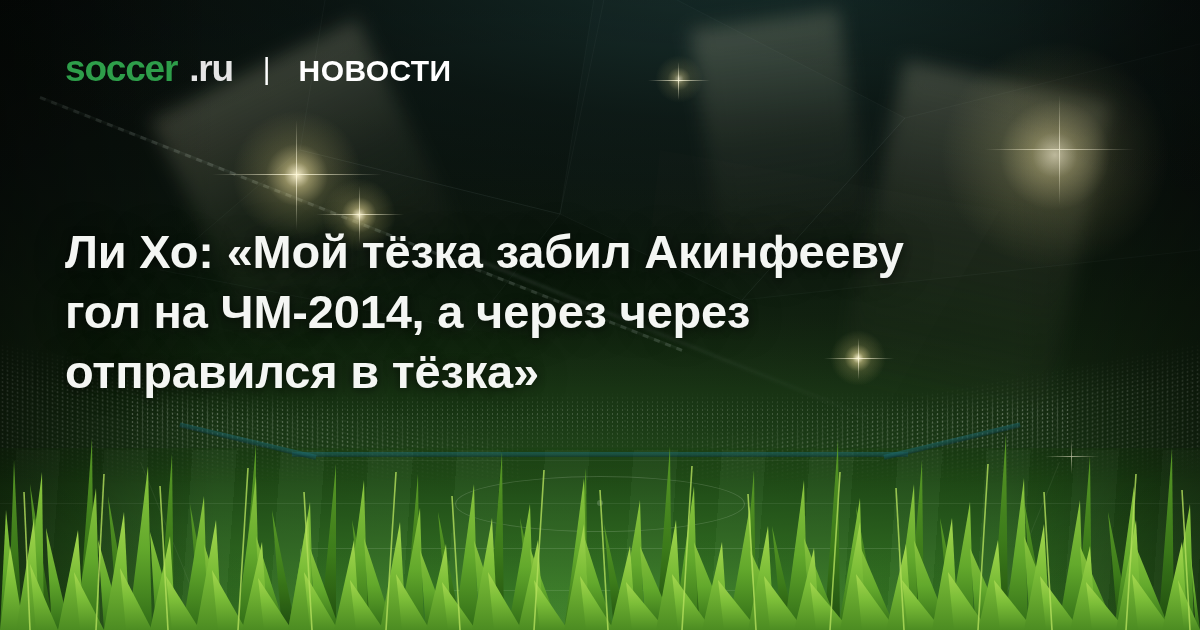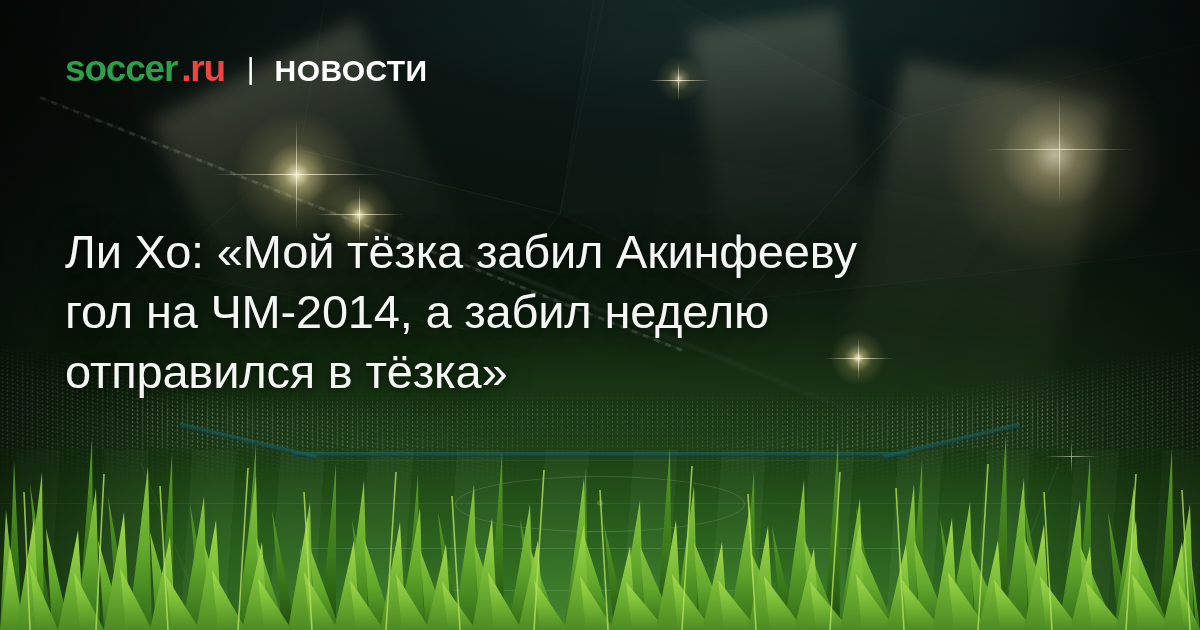--- a/index.html
+++ b/index.html
@@ -138,40 +138,40 @@
       linear-gradient(90deg, rgba(0,0,0,.42) 0%, rgba(0,0,0,0) 18%, rgba(0,0,0,0) 84%, rgba(0,0,0,.32) 100%);
   }
 
   
   .grass{ position:absolute; left:0; right:0; bottom:0; height:230px; }
   .grass svg{ display:block; width:100%; height:100%; }
 
   
   .brand{
     position:absolute; left:65px; top:50px;
-    display:flex; align-items:baseline; gap:4px;
+    display:flex; align-items:baseline; gap:12px;
     font-weight:bold; font-size:37px; letter-spacing:-1.2px;
     line-height:1;
     white-space:nowrap;
   }
   .brand .b-soccer{ color:#2e9e4a; }
-  .brand .b-ru{ color:#ef4444; }
+  .brand .b-ru{ color:#e5e5e5; }
   .brand .b-sep{
     color:#ffffff; font-weight:normal; font-size:30px;
     margin:0 16px 0 18px; letter-spacing:0; position:relative; top:-2px;
   }
   .brand .b-news{ color:#ffffff; font-size:30px; letter-spacing:.4px; }
 
   .headline{
     position:absolute; left:65px; top:222px;
     width:1065px;
     color:#f4f6f3;
     font-size:47px;
     line-height:60px;
-    font-weight:normal;
+    font-weight:bold;
     letter-spacing:-0.2px;
     text-shadow:0 1px 10px rgba(0,0,0,.55), 0 0 34px rgba(0,0,0,.35);
   }
 </style>
 </head>
 <body>
 
 <div id="card">
 
   <div class="layer bg-base"></div>
@@ -420,17 +420,17 @@
 
   <div class="brand">
     <span class="b-soccer">soccer</span>
     <span class="b-ru">.ru</span>
     <span class="b-sep">|</span>
     <span class="b-news">НОВОСТИ</span>
   </div>
 
   <h1 class="headline">
     <span>Ли Хо: «Мой тёзка забил Акинфееву</span><br>
-    <span>гол на ЧМ-2014, а забил неделю</span><br>
+    <span>гол на ЧМ-2014, а через через</span><br>
     <span>отправился в тёзка»</span>
   </h1>
 
 </div>
 
 </body></html>

